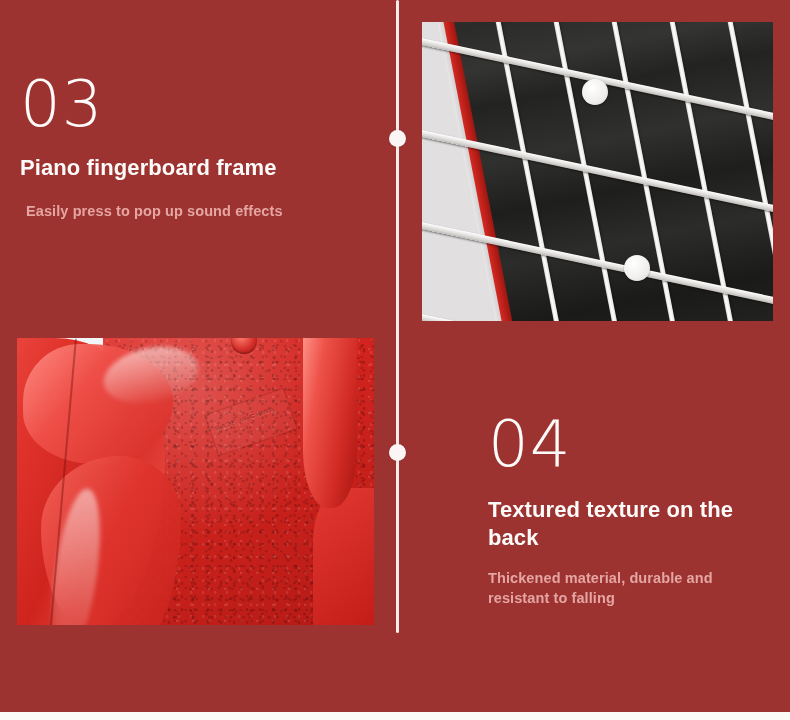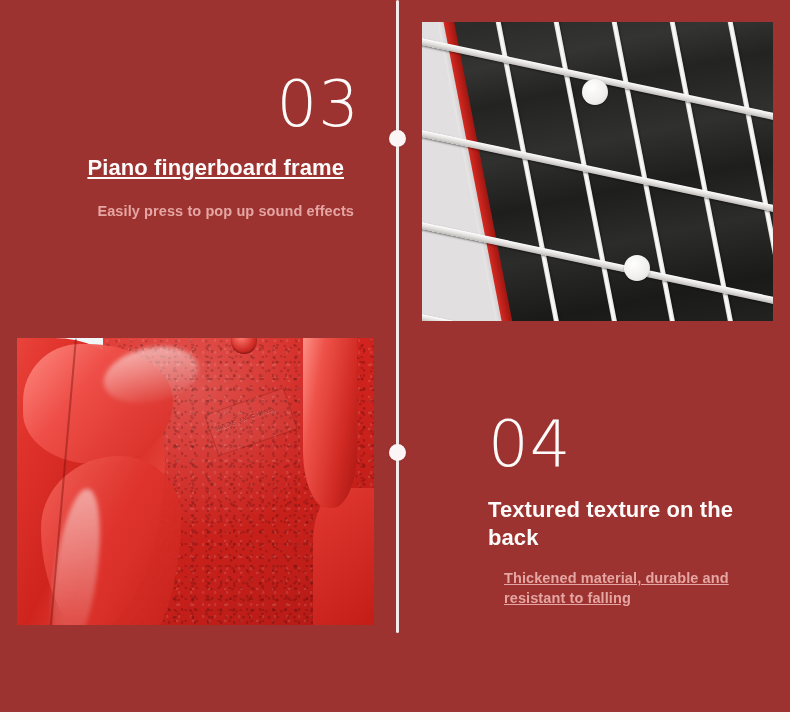--- a/index.html
+++ b/index.html
@@ -71,39 +71,39 @@
   .block-sub {
     font-size: 14.5px;
     font-weight: bold;
     color: #e5a5a2;
     line-height: 1.35;
     letter-spacing: 0.1px;
   }
 
   
   #block-03 {
-    left: 28px;
+    left: 20px;
     top: 72px;
     width: 332px;
-    text-align: right;
+    text-align: left;
   }
   #block-03 .block-num { margin: 0 0 18px 0; }
-  #block-03 .block-title { margin: 0 16px 20px 0; text-decoration: underline; }
+  #block-03 .block-title { margin: 0 16px 20px 0; }
   #block-03 .block-sub { margin: 6px; }
 
   
   #block-04 {
     left: 488px;
     top: 412px;
     width: 290px;
     text-align: left;
   }
   #block-04 .block-num { margin: 0 0 20px 0; }
   #block-04 .block-title { margin: 0 0 18px 0; }
-  #block-04 .block-sub { margin: 16px; text-decoration: underline; }
+  #block-04 .block-sub { margin: 0; }
 
   
   .photo {
     position: absolute;
     overflow: hidden;
     background: #e2e0e0;
   }
 
   
   #photo-fingerboard {

